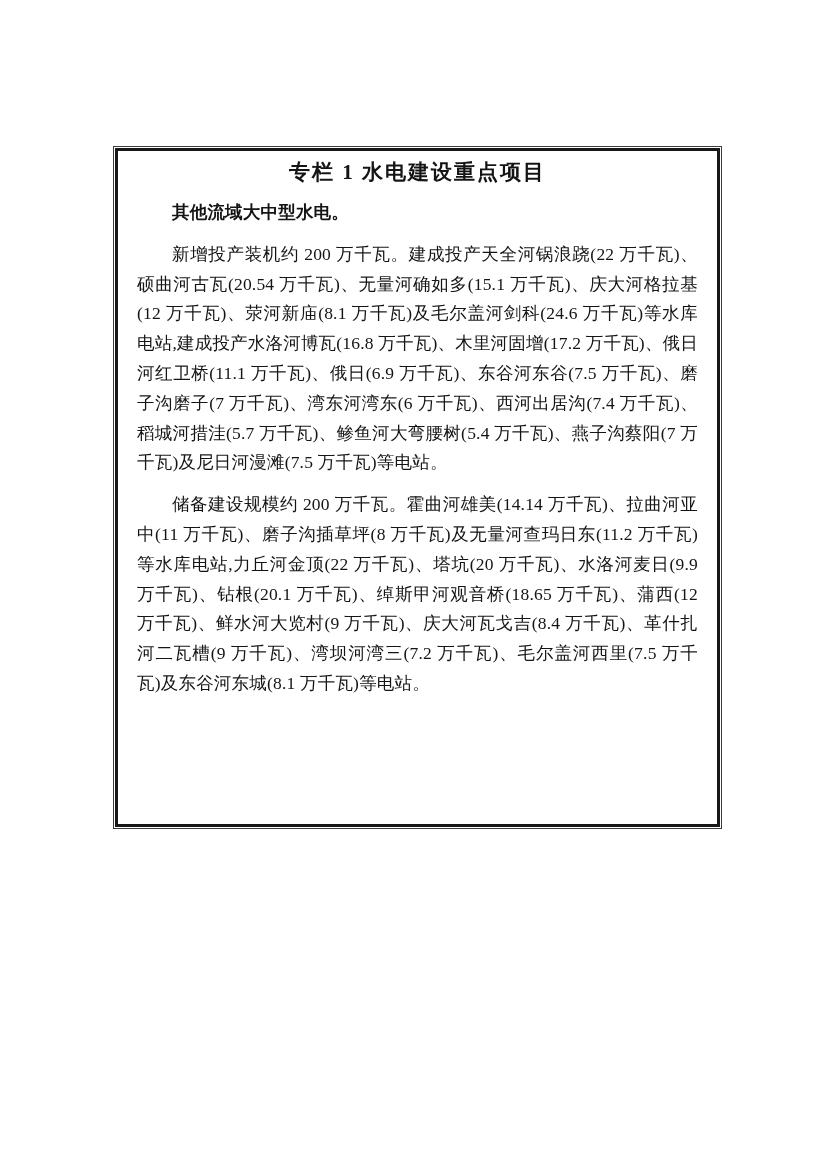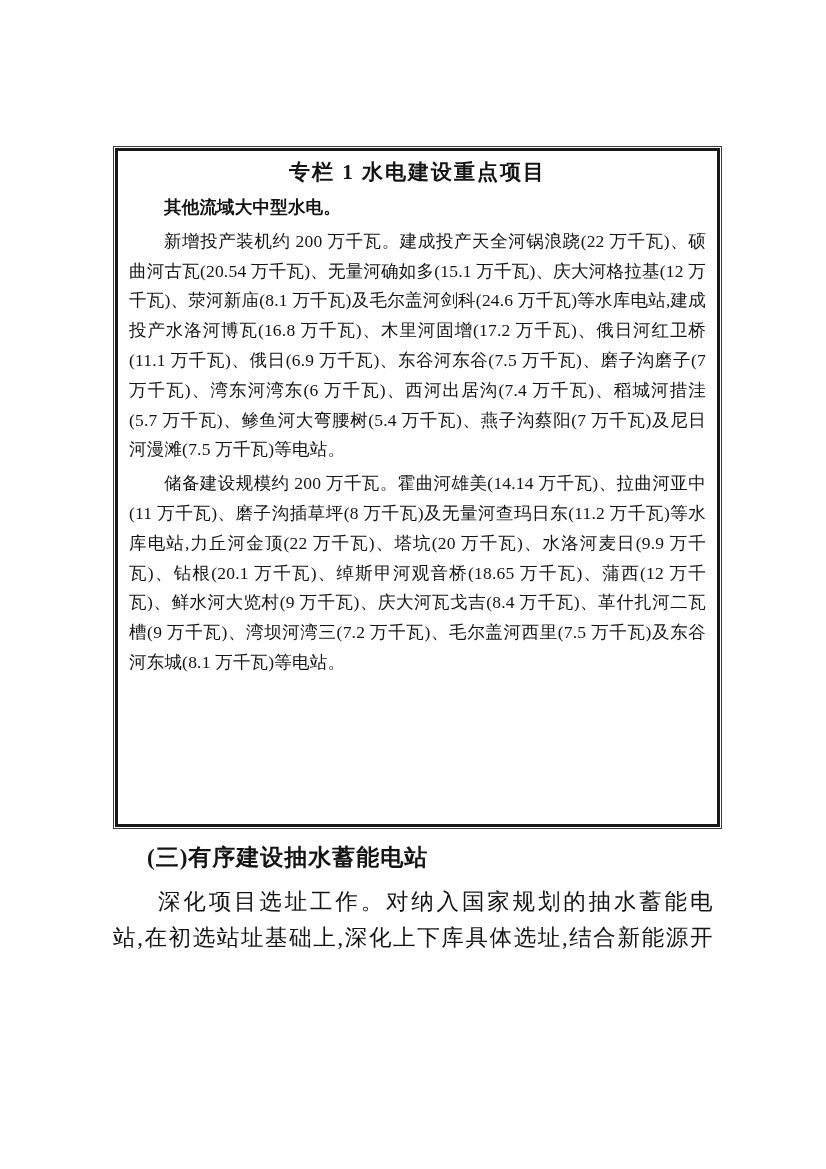--- a/index.html
+++ b/index.html
@@ -37,21 +37,21 @@
   }
   .panel-title {
     margin: 2px 0 7px 0;
     text-align: center;
     font-size: 21px;
     font-weight: bold;
     letter-spacing: 2px;
     white-space: pre;
   }
   .box-para {
-    margin: 4px;
+    margin: 12px;
     font-size: 17.5px;
     line-height: 29.8px;
     text-align: justify;
     text-indent: 2em;
     letter-spacing: 0.2px;
   }
   .box-para .lead {
     font-weight: bold;
   }
   
@@ -98,20 +98,16 @@
       <p class="box-para"><b class="lead">其他流域大中型水电。</b><span></span></p>
 
       <p class="box-para"><b class="lead"></b><span>新增投产装机约 200 万千瓦。建成投产天全河锅浪跷(22 万千瓦)、硕曲河古瓦(20.54 万千瓦)、无量河确如多(15.1 万千瓦)、庆大河格拉基(12 万千瓦)、荥河新庙(8.1 万千瓦)及毛尔盖河剑科(24.6 万千瓦)等水库电站,建成投产水洛河博瓦(16.8 万千瓦)、木里河固增(17.2 万千瓦)、俄日河红卫桥(11.1 万千瓦)、俄日(6.9 万千瓦)、东谷河东谷(7.5 万千瓦)、磨子沟磨子(7 万千瓦)、湾东河湾东(6 万千瓦)、西河出居沟(7.4 万千瓦)、稻城河措洼(5.7 万千瓦)、鲹鱼河大弯腰树(5.4 万千瓦)、燕子沟蔡阳(7 万千瓦)及尼日河漫滩(7.5 万千瓦)等电站。</span></p>
 
       <p class="box-para"><b class="lead"></b><span>储备建设规模约 200 万千瓦。霍曲河雄美(14.14 万千瓦)、拉曲河亚中(11 万千瓦)、磨子沟插草坪(8 万千瓦)及无量河查玛日东(11.2 万千瓦)等水库电站,力丘河金顶(22 万千瓦)、塔坑(20 万千瓦)、水洛河麦日(9.9 万千瓦)、钻根(20.1 万千瓦)、绰斯甲河观音桥(18.65 万千瓦)、蒲西(12 万千瓦)、鲜水河大览村(9 万千瓦)、庆大河瓦戈吉(8.4 万千瓦)、革什扎河二瓦槽(9 万千瓦)、湾坝河湾三(7.2 万千瓦)、毛尔盖河西里(7.5 万千瓦)及东谷河东城(8.1 万千瓦)等电站。</span></p>
 
 
     </div>
   </div>
 
-  <div class="section">
-    <h2 class="section-heading">(三)有序建设抽水蓄能电站</h2>
-    <p class="section-body">深化项目选址工作。对纳入国家规划的抽水蓄能电站,在初选站址基础上,深化上下库具体选址,结合新能源开发布局研究互补方案。对安宁河流域开展站址普查,因地制宜利用抽</p>
-  </div>
 
   <div class="page-number">— 13 —</div>
 
 </div>
 
 </body></html>

